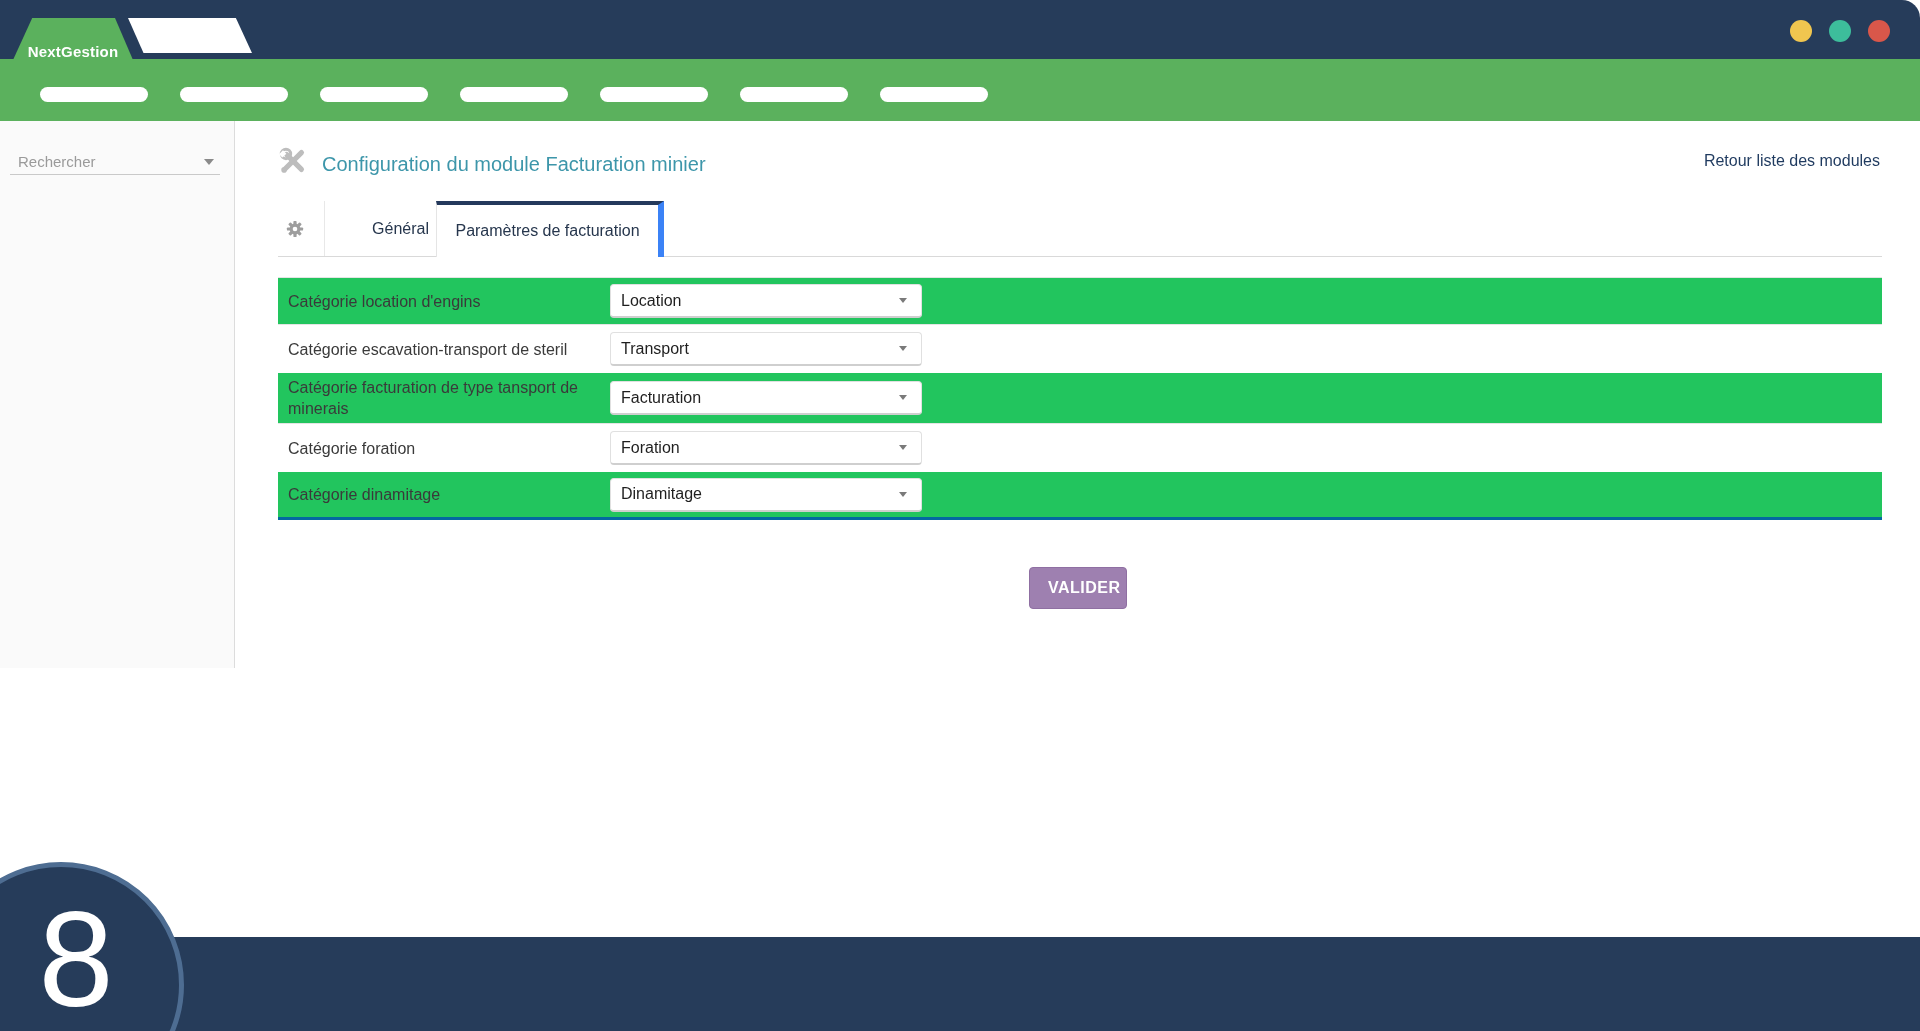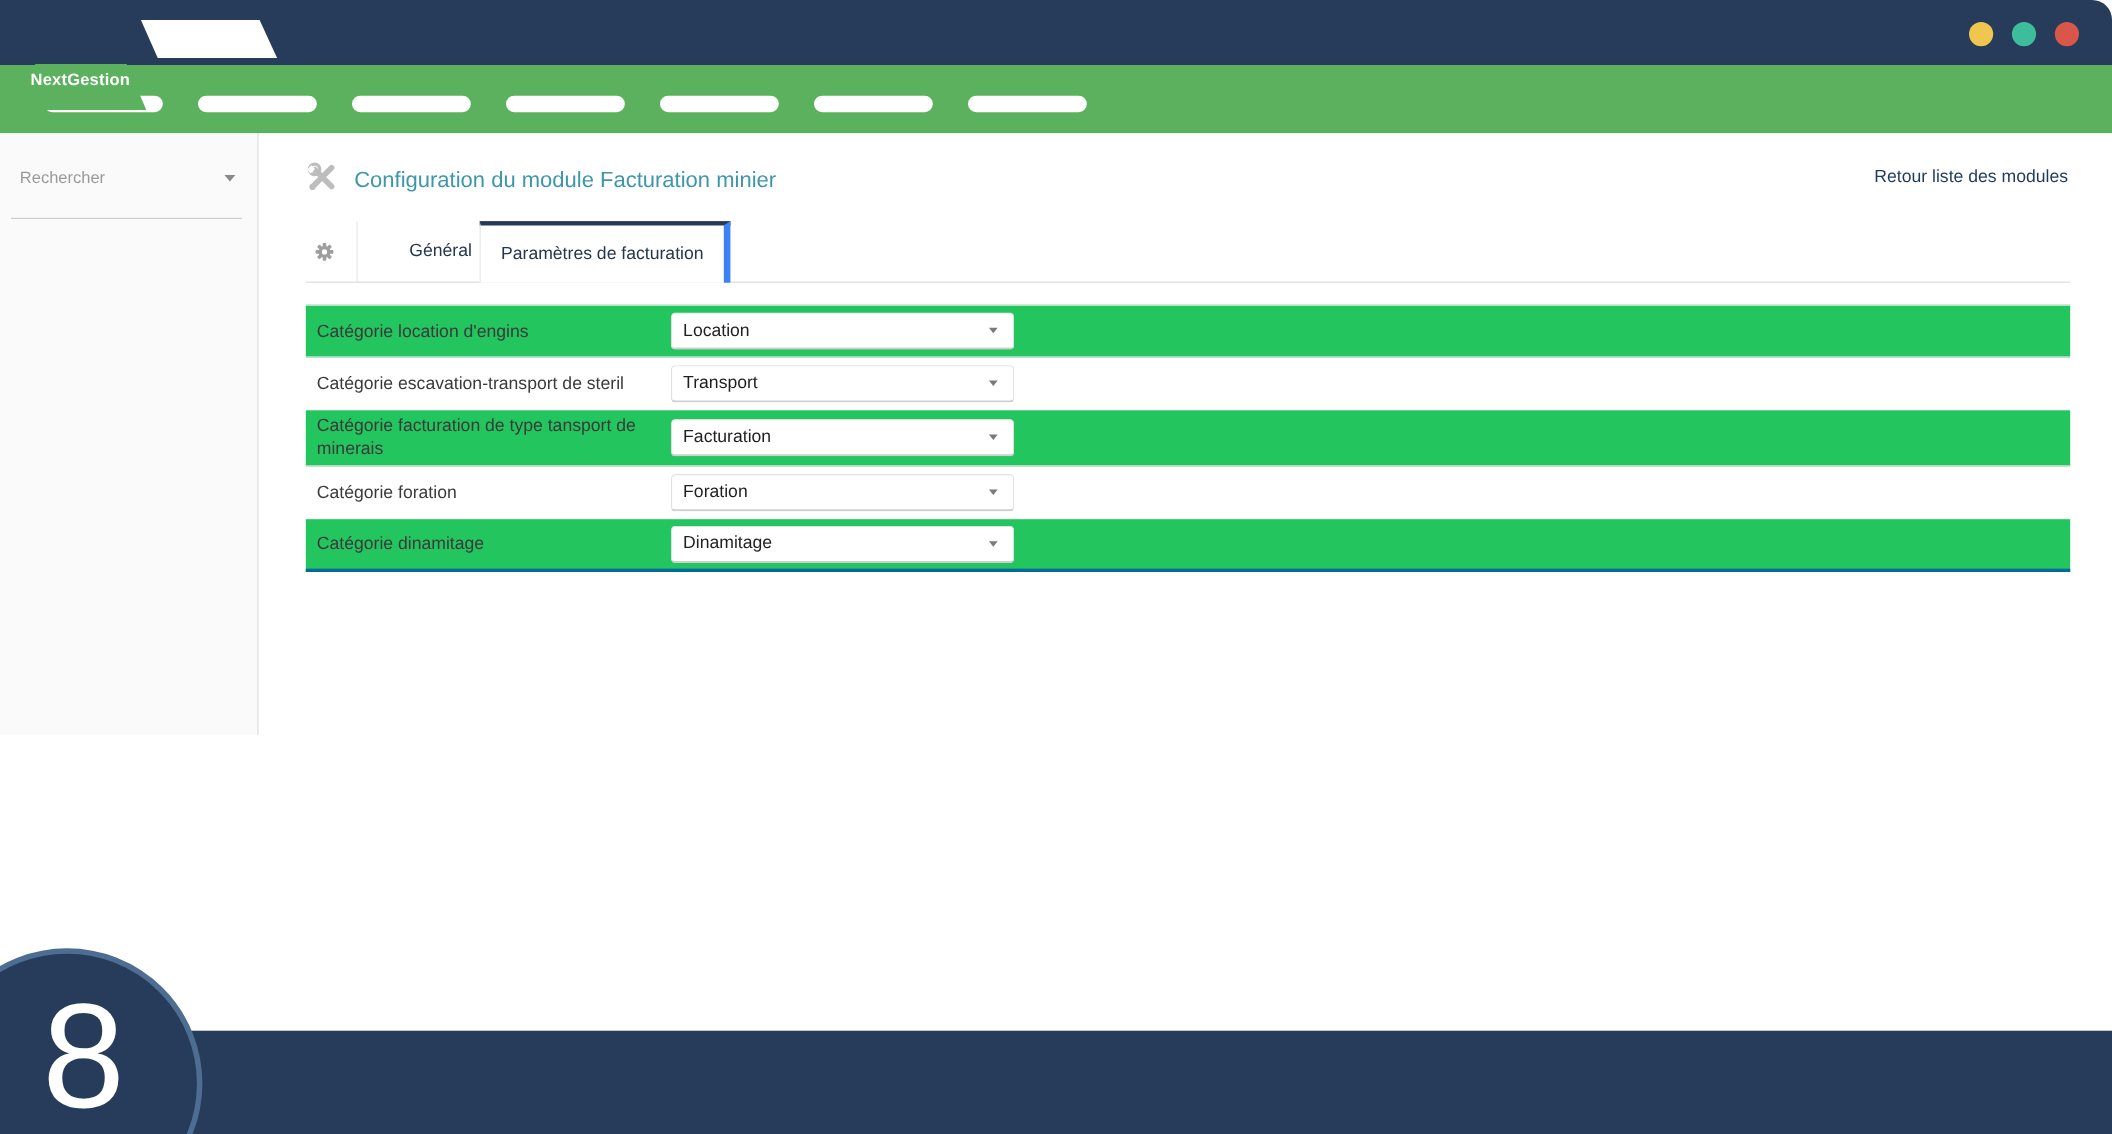--- a/index.html
+++ b/index.html
@@ -4,37 +4,37 @@
 <style>
   * { margin:0; padding:0; box-sizing:border-box; }
   html,body { width:1920px; height:1031px; overflow:hidden; background:#fff;
               font-family:"Liberation Sans","DejaVu Sans",sans-serif; }
 
   
   .topbar { position:absolute; left:0; top:0; width:1920px; height:59px;
             background:#263c5a; border-top-right-radius:18px; z-index:5; }
   .brand-tab { position:absolute; left:13px; top:18px; width:120px; height:42px;
                background:#5bb15d; clip-path:polygon(16% 0,85% 0,100% 100%,0 100%);
-               display:flex; align-items:flex-start; justify-content:center;margin-top:40px; }
+               display:flex; align-items:flex-end; justify-content:center; }
   .brand-tab span { color:#fff; font-size:15px; font-weight:bold; letter-spacing:.2px; padding-top:6px; }
   .white-flag { position:absolute; left:128px; top:18px; width:124px; height:35px;
                 background:#ffffff; clip-path:polygon(0 0,87% 0,100% 100%,12.5% 100%); }
   .window-dots { position:absolute; right:30px; top:20px; display:flex; gap:17px; }
   .window-dots span { width:22px; height:22px; border-radius:50%; display:block; }
 
   
   .navbar { position:absolute; left:0; top:59px; width:1920px; height:62px;
             background:#5bb15d; z-index:4; }
   .nav-pill { position:absolute; top:28px; width:108px; height:15px;
               border-radius:8px; background:#fff; }
 
   
   .sidebar { position:absolute; left:0; top:121px; width:235px; height:547px;
              background:#fafafa; border-right:1px solid #dcdcdc; }
-  .search-select { margin:24px 14px 0 10px; padding:8px 6px 28px 8px;
+  .search-select { margin:24px 14px 0 10px; padding:8px 6px 4px 8px;
                    border-bottom:1px solid #c9c9c9; display:flex;
                    align-items:center; justify-content:space-between; cursor:pointer;gap:47px; }
   .search-select .ph { color:#9a9a9a; font-size:15px; }
 
   .caret { width:0; height:0; border-left:5px solid transparent;
            border-right:5px solid transparent; border-top:6px solid #8a8a8a; }
 
   
   .main { position:absolute; left:236px; top:121px; width:1684px; height:816px; background:#fff; }
 
@@ -194,19 +194,22 @@
     <div class="form-row striped">
       <div class="row-label">Catégorie dinamitage</div>
       <div class="select-box">
         <span class="val">Dinamitage</span>
         <span class="caret"></span>
       </div>
     </div>
 
   </div>
 
+  <div class="btn-row">
+    <button class="btn-valider" style="background-color: rgb(158, 128, 176);">VALIDER</button>
+  </div>
 
 </div>
 
 <div class="footer" style="background-color: rgb(38, 60, 90);"></div>
 <div class="circle-badge" style="background-color: rgb(38, 60, 90);">
   <span>8</span>
 </div>
 
 </body></html>

